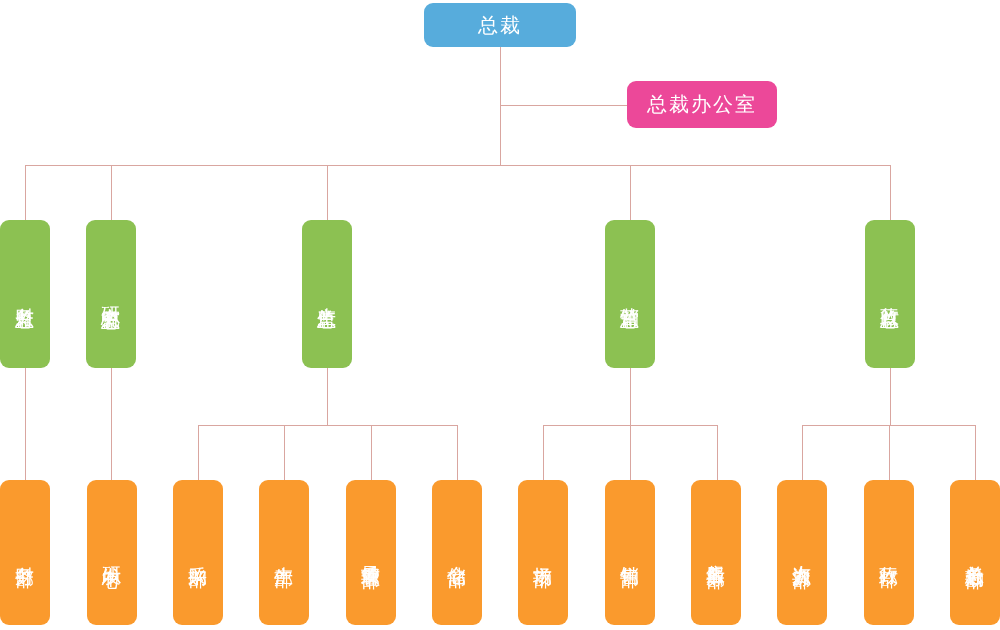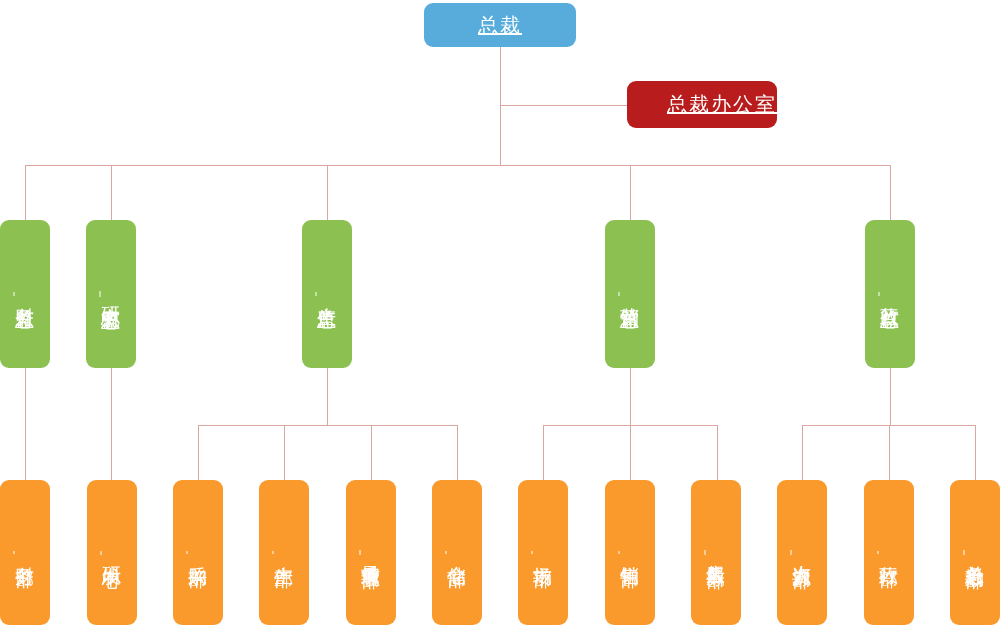--- a/index.html
+++ b/index.html
@@ -21,24 +21,24 @@
   
   .node {
     position: absolute;
     display: flex;
     align-items: center;
     justify-content: center;
     border-radius: 9px;
     color: #ffffff;
     box-sizing: border-box;
   }
-  .node span { display: block; text-decoration: underline; }
+  .node span { display: block; }
 
   .node.blue   { background: #57acdc; }
-  .node.red    { background: #b91c1c; justify-content: flex-end; }
+  .node.red    { background: #ec4899; }
   .node.green  { background: #8cc152; }
   .node.orange { background: #fa9a2d; }
 
   .node.horiz span {
     font-size: 20px;
     letter-spacing: 2px;
     white-space: nowrap;
   }
 
   .node.vert span {

